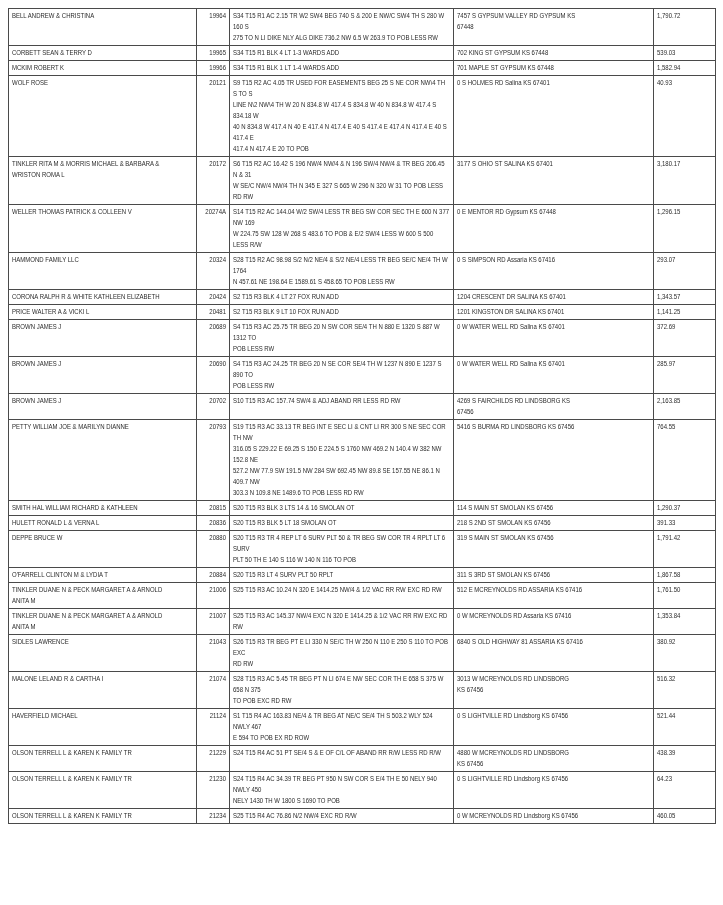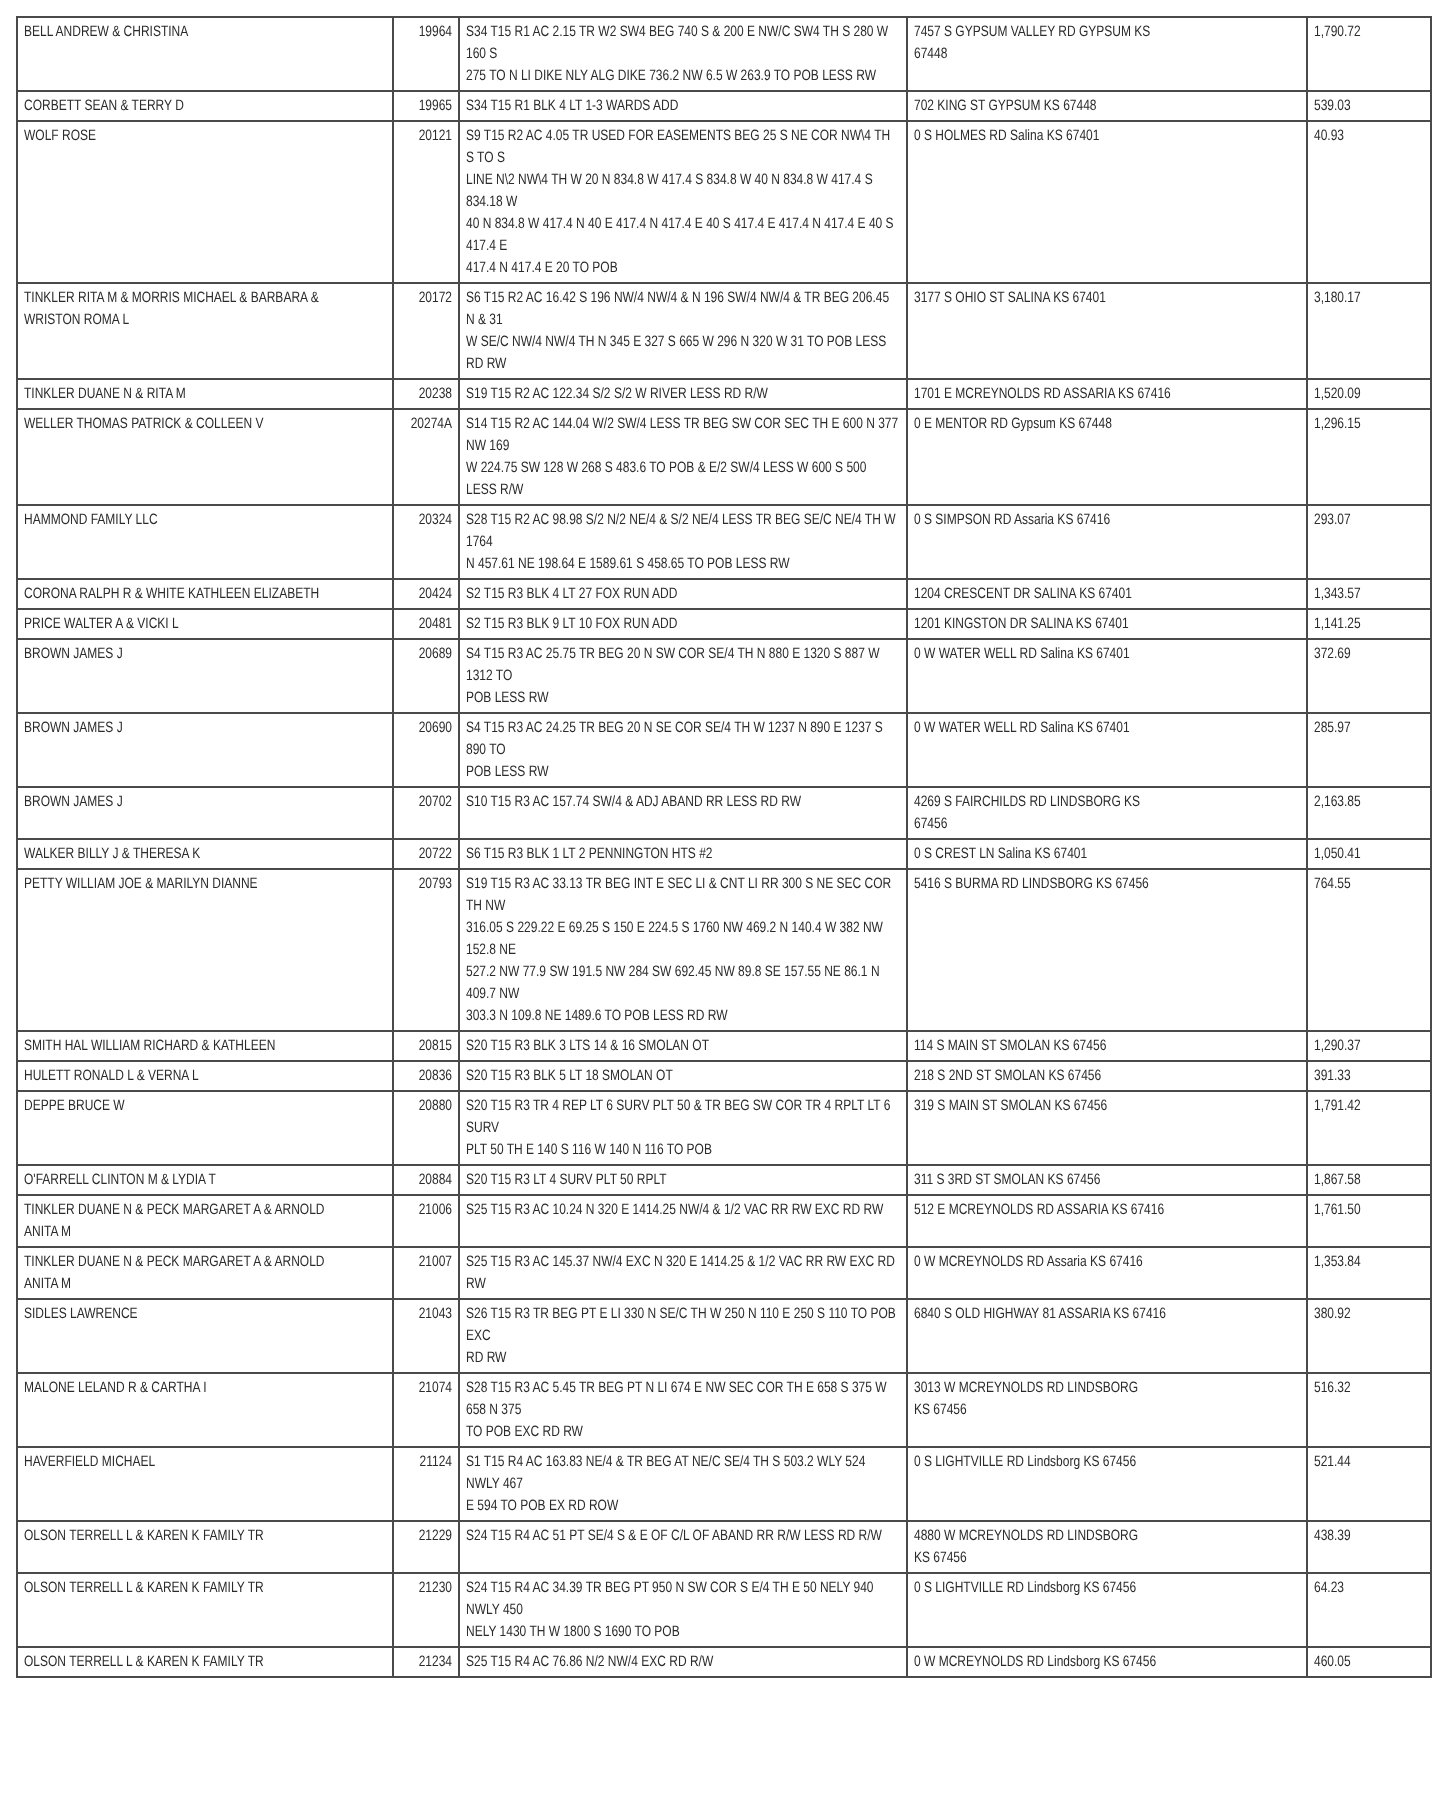--- a/index.html
+++ b/index.html
@@ -89,20 +89,37 @@
           </td>
           <td class="c-address">
             <div class="cx">702 KING ST GYPSUM KS 67448</div>
           </td>
           <td class="c-amount">
             <div class="cx">539.03</div>
           </td>
         </tr>
         <tr>
           <td class="c-nameCell">
+            <div class="cx">MCKIM ROBERT K</div>
+          </td>
+          <td class="c-id">
+            <div class="cx">19966</div>
+          </td>
+          <td class="c-legal">
+            <div class="cx">S34 T15 R1 BLK 1 LT 1-4 WARDS ADD</div>
+          </td>
+          <td class="c-address">
+            <div class="cx">701 MAPLE ST GYPSUM KS 67448</div>
+          </td>
+          <td class="c-amount">
+            <div class="cx">1,582.94</div>
+          </td>
+        </tr>
+        <tr>
+          <td class="c-nameCell">
             <div class="cx">WOLF ROSE</div>
           </td>
           <td class="c-id">
             <div class="cx">20121</div>
           </td>
           <td class="c-legal">
             <div class="cx">S9 T15 R2 AC 4.05 TR USED FOR EASEMENTS BEG 25 S NE COR NW\4 TH S TO S
 LINE N\2 NW\4 TH W 20 N 834.8 W 417.4 S 834.8 W 40 N 834.8 W 417.4 S 834.18 W
 40 N 834.8 W 417.4 N 40 E 417.4 N 417.4 E 40 S 417.4 E 417.4 N 417.4 E 40 S 417.4 E
 417.4 N 417.4 E 20 TO POB</div>
@@ -128,37 +145,20 @@
           </td>
           <td class="c-address">
             <div class="cx">3177 S OHIO ST SALINA KS 67401</div>
           </td>
           <td class="c-amount">
             <div class="cx">3,180.17</div>
           </td>
         </tr>
         <tr>
           <td class="c-nameCell">
-            <div class="cx">TINKLER DUANE N &amp; RITA M</div>
-          </td>
-          <td class="c-id">
-            <div class="cx">20238</div>
-          </td>
-          <td class="c-legal">
-            <div class="cx">S19 T15 R2 AC 122.34 S/2 S/2 W RIVER LESS RD R/W</div>
-          </td>
-          <td class="c-address">
-            <div class="cx">1701 E MCREYNOLDS RD ASSARIA KS 67416</div>
-          </td>
-          <td class="c-amount">
-            <div class="cx">1,520.09</div>
-          </td>
-        </tr>
-        <tr>
-          <td class="c-nameCell">
             <div class="cx">WELLER THOMAS PATRICK &amp; COLLEEN V</div>
           </td>
           <td class="c-id">
             <div class="cx">20274A</div>
           </td>
           <td class="c-legal">
             <div class="cx">S14 T15 R2 AC 144.04 W/2 SW/4 LESS TR BEG SW COR SEC TH E 600 N 377 NW 169
 W 224.75 SW 128 W 268 S 483.6 TO POB &amp; E/2 SW/4 LESS W 600 S 500 LESS R/W</div>
           </td>
           <td class="c-address">
@@ -265,37 +265,20 @@
           </td>
           <td class="c-legal">
             <div class="cx">S10 T15 R3 AC 157.74 SW/4 &amp; ADJ ABAND RR LESS RD RW</div>
           </td>
           <td class="c-address">
             <div class="cx">4269 S FAIRCHILDS RD LINDSBORG KS
 67456</div>
           </td>
           <td class="c-amount">
             <div class="cx">2,163.85</div>
-          </td>
-        </tr>
-        <tr>
-          <td class="c-nameCell">
-            <div class="cx">WALKER BILLY J &amp; THERESA K</div>
-          </td>
-          <td class="c-id">
-            <div class="cx">20722</div>
-          </td>
-          <td class="c-legal">
-            <div class="cx">S6 T15 R3 BLK 1 LT 2 PENNINGTON HTS #2</div>
-          </td>
-          <td class="c-address">
-            <div class="cx">0 S CREST LN Salina KS 67401</div>
-          </td>
-          <td class="c-amount">
-            <div class="cx">1,050.41</div>
           </td>
         </tr>
         <tr>
           <td class="c-nameCell">
             <div class="cx">PETTY WILLIAM JOE &amp; MARILYN DIANNE</div>
           </td>
           <td class="c-id">
             <div class="cx">20793</div>
           </td>
           <td class="c-legal">

